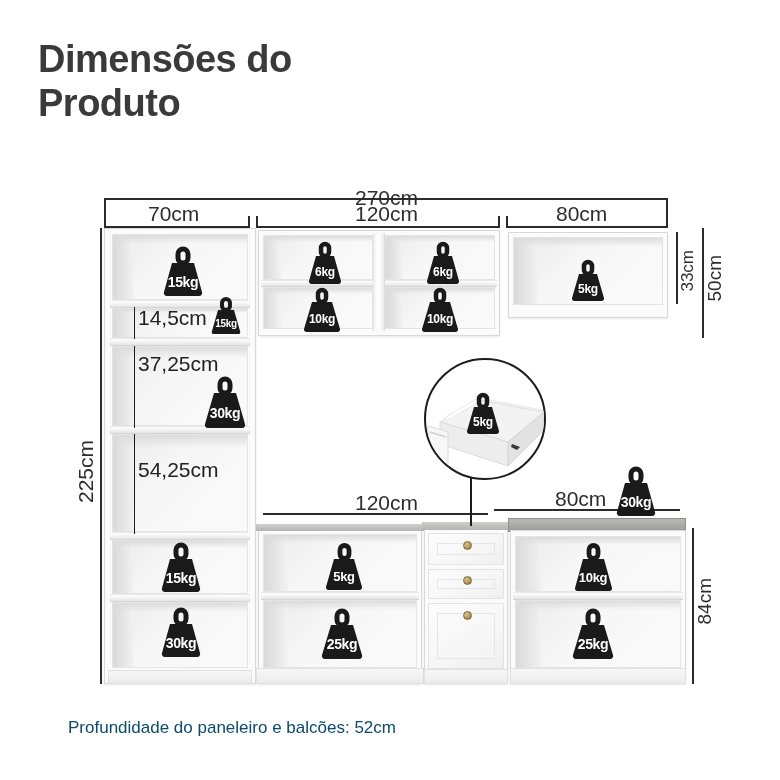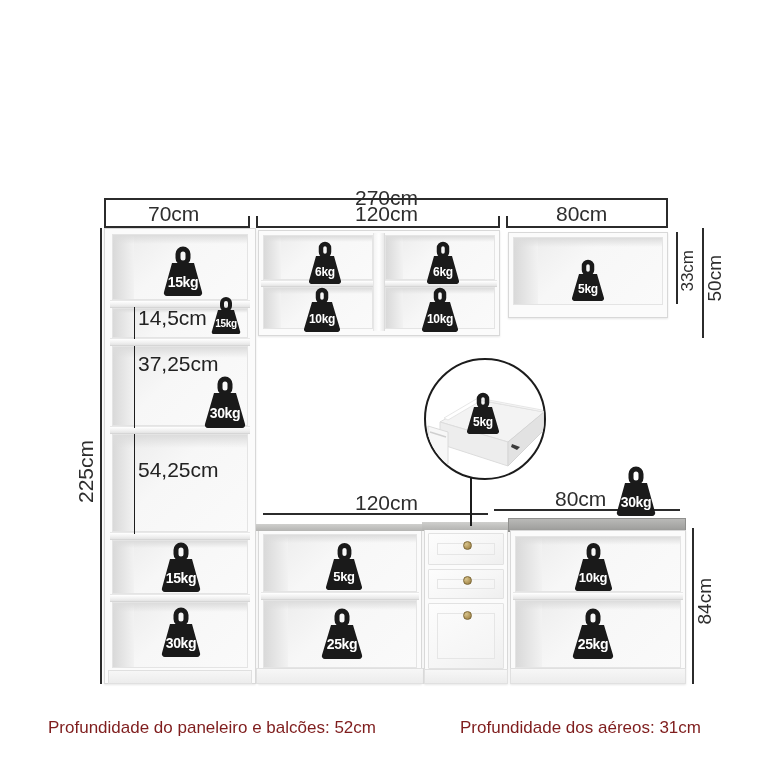--- a/index.html
+++ b/index.html
@@ -164,29 +164,31 @@
   .callout-leader {
     position: absolute;
     width: 0;
     border-left: 2.2px solid #1c1c1c;
   }
 
   
   .caption {
     position: absolute;
     font-size: 17px;
-    color: #7f1d1d;
+    color: #0c4a6e;
     white-space: nowrap;
+    margin-left: 20px;
   }
 </style>
 </head>
 <body>
 
 <div id="root">
 
+  <div class="title">Dimensões do Produto</div>
 
   <div class="dimlabel big" style="left:355px; top:186px;">270cm</div>
   <div class="dimline-h" style="left:104px; top:198px; width:564px;"></div>
   <div class="tick-v" style="left:104px; top:198px; height:22px;"></div>
   <div class="tick-v" style="left:666px; top:198px; height:22px;"></div>
 
   <div class="dimlabel big" style="left:148px; top:202px;">70cm</div>
   <div class="dimline-h" style="left:104px; top:226px; width:146px;"></div>
   <div class="tick-v" style="left:104px; top:216px; height:12px;"></div>
   <div class="tick-v" style="left:248px; top:216px; height:12px;"></div>
@@ -421,15 +423,14 @@
   </div>
   <div class="weight" style="left:566px; top:612px; width:54px; height:47px;">
     <svg viewBox="0 0 54 47" width="54" height="47">
         <path d="M22 4 a5 5 0 0 1 10 0 v4 a5 5 0 0 1 -10 0 z" fill="none" stroke="#1a1a1a" stroke-width="5"></path>
         <path d="M16 13 h22 l9 30 a3 3 0 0 1 -3 4 h-34 a3 3 0 0 1 -3 -4 z" fill="#1a1a1a"></path>
       </svg>
     <span class="wlabel" style="font-size:14px;">25kg</span>
   </div>
 
   <div class="caption" style="left:48px; top:718px;">Profundidade do paneleiro e balcões: 52cm</div>
-  <div class="caption" style="left:460px; top:718px;">Profundidade dos aéreos: 31cm</div>
 
 </div>
 
 </body></html>

